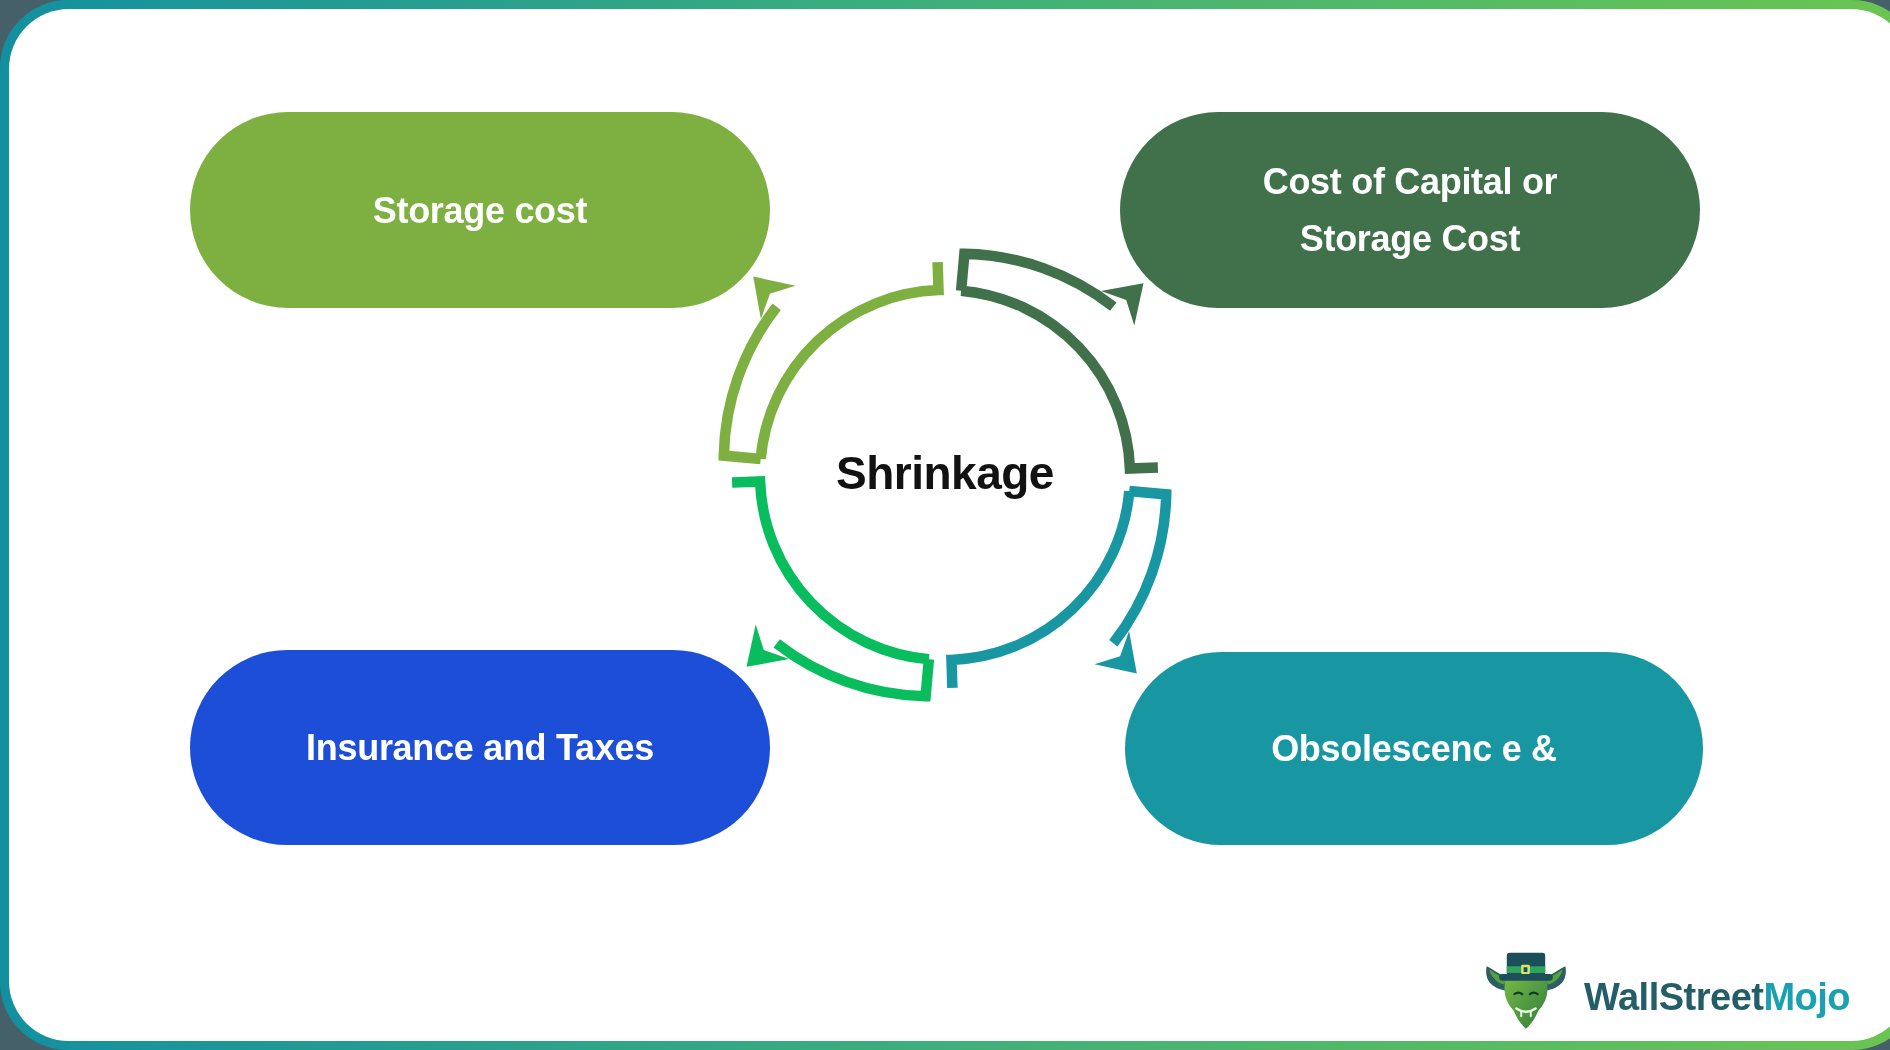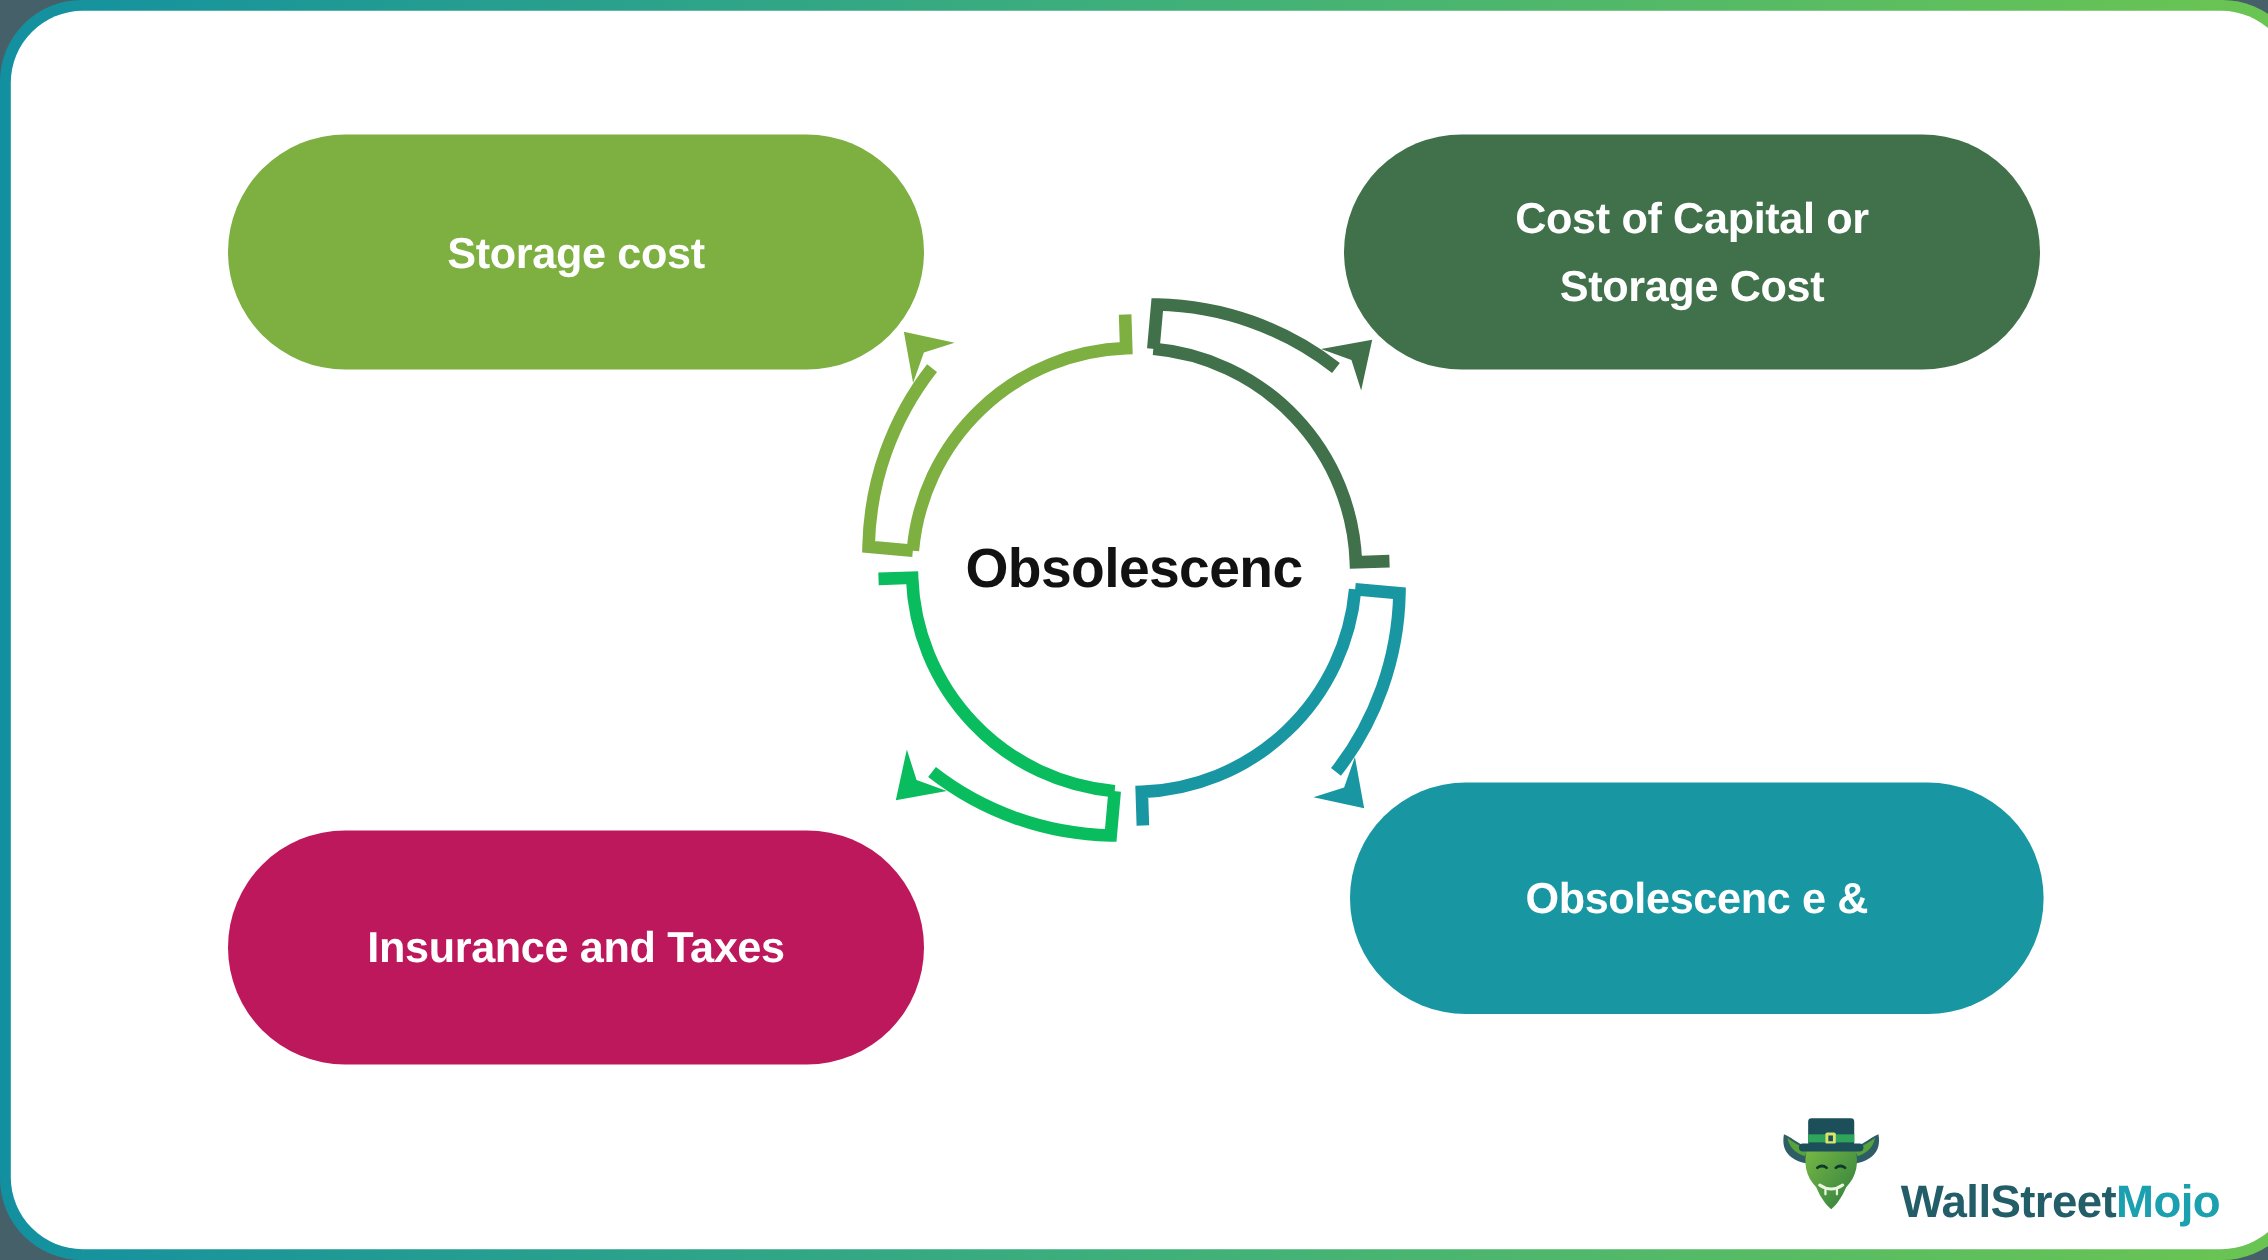--- a/index.html
+++ b/index.html
@@ -27,22 +27,22 @@
   .pill-tr{left:1120px;top:112px;width:580px;height:196px;text-align:center;}
   .pill-bl{left:190px;top:650px;width:580px;height:195px;}
   .pill-br{left:1125px;top:652px;width:578px;height:193px;}
   .cycle-svg{position:absolute;left:635px;top:165px;width:620px;height:620px;}
   .center-label{
     position:absolute;left:695px;top:446px;width:500px;
     text-align:center;font-weight:700;font-size:46px;
     letter-spacing:-0.5px;
   }
   .logo{
-    position:absolute;left:1478px;top:924px;width:380px;height:100px;
-    display:flex;align-items:flex-end;
+    position:absolute;left:1478px;top:947px;width:380px;height:100px;
+    display:flex;align-items:center;
   }
   .logo-bull{width:96px;height:96px;flex:0 0 auto;}
   .logo-text{
     font-weight:700;font-size:38px;letter-spacing:-0.5px;
     margin-left:10px;white-space:nowrap;
   }
   .arc{fill:none;stroke-width:10.5;stroke-linecap:butt;}
 </style>
 </head>
 <body style="background: rgb(70, 96, 106);">
@@ -54,21 +54,21 @@
 
   <div class="pill pill-tl" style="background-color: rgb(126, 175, 65); color: rgb(255, 255, 255);">
     <span>Storage cost</span>
   </div>
 
   <div class="pill pill-tr" style="background-color: rgb(64, 113, 74); color: rgb(255, 255, 255);">
     <span>Cost of Capital or</span>
     <span>Storage Cost</span>
   </div>
 
-  <div class="pill pill-bl" style="background-color: #be185d; color: rgb(255, 255, 255); margin-top: 42px;">
+  <div class="pill pill-bl" style="background-color: #1d4ed8; color: rgb(255, 255, 255);">
     <span>Insurance and Taxes</span>
   </div>
 
   <div class="pill pill-br" style="background-color: rgb(24, 151, 163); color: rgb(255, 255, 255); text-align: center;">
     <span>Obsolescenc e &amp;</span>
   </div>
 
   <svg class="cycle-svg" viewBox="-310 -310 620 620" aria-hidden="true">
 
     <g>
@@ -89,21 +89,21 @@
       <path d="M 198.5 -191.8 L 189.3 -149.5 L 181.2 -175.1 L 155.9 -184.1 Z" fill="#1897A3"></path>
     </g>
 
     <g transform="rotate(180)">
       <path class="arc" d="M 16.1 -184.3 A 185 185 0 0 1 184.9 -6.5 L 212.9 -7.4" stroke="#09BD5E"></path>
       <path class="arc" d="M 16.1 -184.3 L 19.4 -221.2 A 250 250 0 0 1 168.3 -168.3" stroke="#09BD5E"></path>
       <path d="M 198.5 -191.8 L 189.3 -149.5 L 181.2 -175.1 L 155.9 -184.1 Z" fill="#09BD5E"></path>
     </g>
   </svg>
 
-  <div class="center-label" style="color: rgb(18, 18, 18);">Obsolescenc</div>
+  <div class="center-label" style="color: rgb(18, 18, 18);">Shrinkage</div>
 
   <div class="logo">
     <svg class="logo-bull" viewBox="0 0 100 100" aria-hidden="true">
 
       <path d="M33 44 C 16 42, 6 34, 9 18 C 18 22, 23 28, 36 32 Z" fill="#2E5D66"></path>
       <path d="M67 44 C 84 42, 94 34, 91 18 C 82 22, 77 28, 64 32 Z" fill="#2E5D66"></path>
       <path d="M12 21 C 17 25, 22 28, 30 31 L 27 37 C 18 34, 13 28, 12 21 Z" fill="#57A33B"></path>
       <path d="M88 21 C 83 25, 78 28, 70 31 L 73 37 C 82 34, 87 28, 88 21 Z" fill="#57A33B"></path>
 
       <defs>

